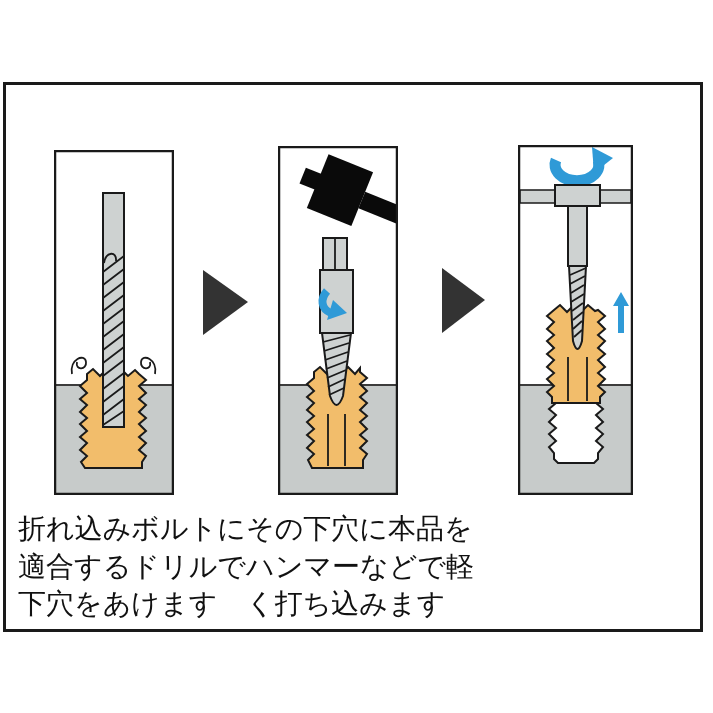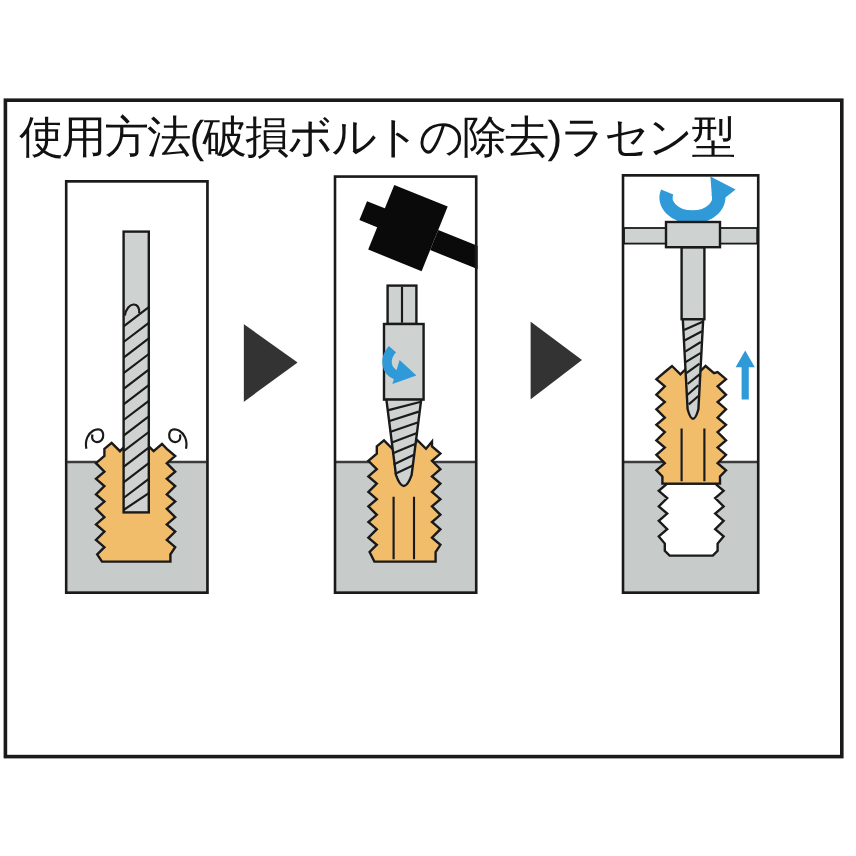--- a/index.html
+++ b/index.html
@@ -34,21 +34,20 @@
   .thin{stroke:#1a1a1a;stroke-width:1.8;fill:none;}
   .pborder{fill:none;stroke:#1a1a1a;stroke-width:2.5;}
 </style>
 </head>
 <body>
 
 <div class="stage">
 
   <div class="frame"></div>
 
-  <div class="title">使用方法(破損ボルトの除去)ラセン型</div>
 
   <svg class="panel p1" width="120" height="345" viewBox="0 0 120 345">
     <rect x="0" y="0" width="120" height="345" fill="#ffffff"></rect>
     <g>
       <rect x="2" y="235" width="116" height="108" fill="#c7cbca"></rect>
       <line x1="2" y1="235" x2="118" y2="235" stroke="#3c3c3c" stroke-width="2"></line>
     </g>
     <g>
       <path class="outline" d="M33,224 L39,219 L46,226 L53,219 L60,226 L67,219 L74,226 L81,220 L85,224
            L92,230 L85,236 L92,243 L85,249 L92,255 L85,262 L92,268 L85,274 L92,281
@@ -144,14 +143,20 @@
       <path class="outline" d="M51,121 L68,121 L64,196 Q59.5,212 55,196 Z" fill="#ced2d1"></path>
       <path class="thin" d="M52,130 L68,123 M52,139 L67,131 M53,148 L66,140 M53,157 L66,149
                M54,166 L65,158 M55,175 L65,167 M55,184 L64,176 M56,192 L64,185"></path>
     </g>
     <g>
       <polygon points="103,147 111,161 106,161 106,188 100,188 100,161 95,161" fill="#2f9ad7"></polygon>
     </g>
     <rect class="pborder" x="1" y="1" width="113" height="348"></rect>
   </svg>
 
+  <div class="caption c1">折れ込みボルトに
+適合するドリルで
+下穴をあけます</div>
+  <div class="caption c2">その下穴に本品を
+ハンマーなどで軽
+く打ち込みます</div>
 
 </div>
 
 </body></html>

